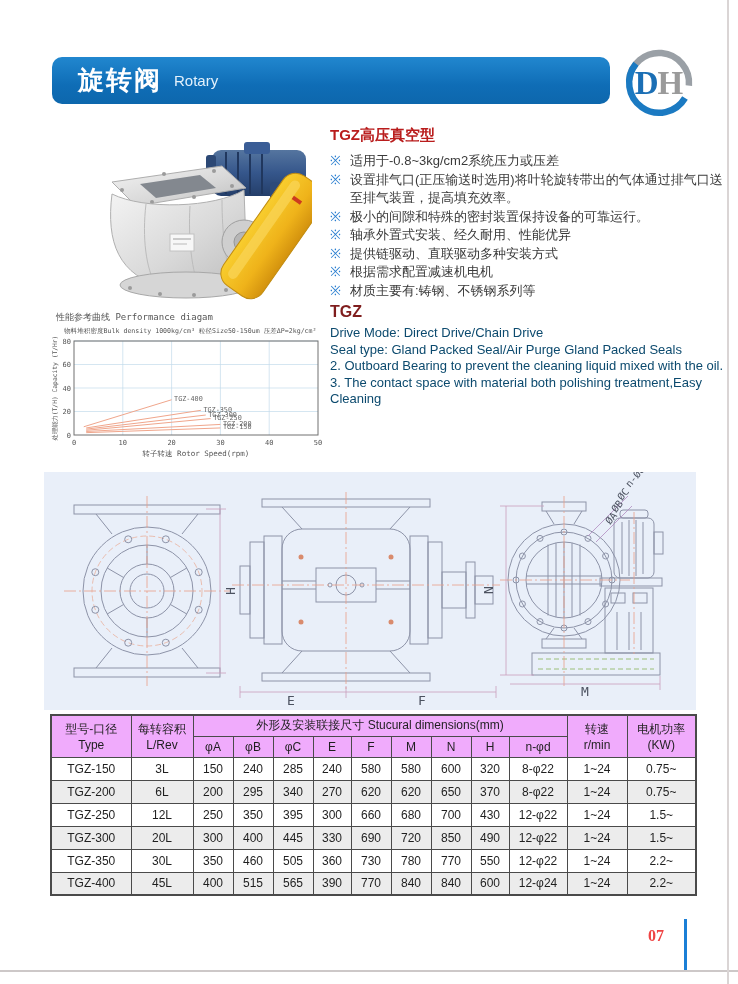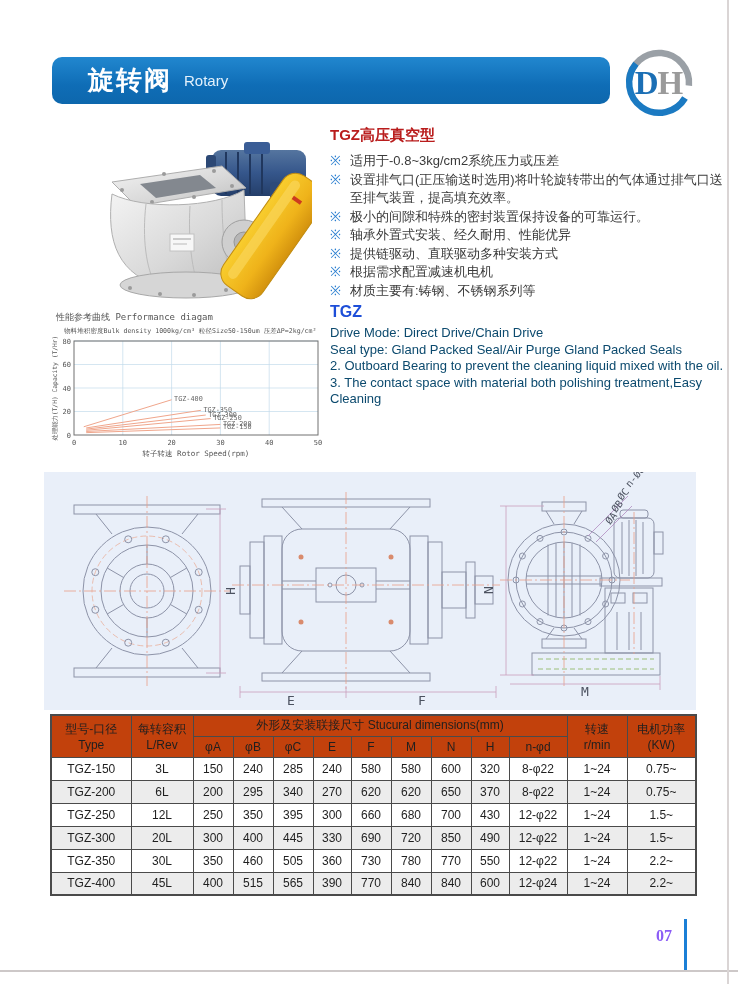--- a/index.html
+++ b/index.html
@@ -4,21 +4,21 @@
 <style>
   *{margin:0;padding:0;box-sizing:border-box}
   html,body{background:#fff}
   body{width:738px;height:984px;position:relative;overflow:hidden;font-family:"Liberation Sans",sans-serif;color:#333}
   .abs{position:absolute}
 
   
   #header-bar{left:52px;top:57px;width:558px;height:47px;border-radius:10px;
     background:linear-gradient(180deg,#2187cf 0%,#0f6db6 60%,#0d67ad 100%);
     display:flex;align-items:center;color:#fff}
-  #header-bar .zh{font-size:26px;font-weight:bold;margin-left:36px;letter-spacing:2px}
+  #header-bar .zh{font-size:26px;font-weight:bold;margin-left:26px;letter-spacing:2px}
   #header-bar .en{font-size:15px;margin-left:12px;color:#e3f1fc}
 
   
   #logo{left:621px;top:45px;width:76px;height:76px}
 
   
   #product-photo{left:94px;top:138px;width:218px;height:162px}
 
   
   #intro{left:330px;top:126px;width:400px}
@@ -26,37 +26,37 @@
   .bullet{display:flex;font-size:13px;line-height:18.5px;color:#3a3a3a}
   .bullet .marker{color:#2b7fd0;width:20px;flex:0 0 20px}
   .bullet .txt{flex:1}
 
   
   #chart{left:48px;top:308px;width:284px;height:160px}
   #chart text{font-family:"DejaVu Sans Mono",monospace}
 
   
   #spec{left:330px;top:303px;width:402px}
-  #spec .heading{font-size:16px;font-weight:bold;color:#1d4ed8;margin-bottom:4px}
+  #spec .heading{font-size:16px;font-weight:bold;color:#7f1d1d;margin-bottom:4px}
   #spec .line{font-size:13px;line-height:16.5px;color:#0c4a6e}
 
   
   #drawings{left:44px;top:472px;width:652px;height:238px;background:#e9eff9}
   #drawings text{font-family:"DejaVu Sans Mono",monospace;fill:#4c5260}
 
   
   #spec-table{left:50px;top:714px;width:645px}
   #spec-table table{width:100%;border-collapse:collapse;table-layout:fixed;font-size:12px;color:#1f1f1f;border:2px solid #4a4a4a}
   #spec-table th,#spec-table td{border:1px solid #4a4a4a;text-align:center;padding:1px 0;overflow:hidden}
-  #spec-table thead th{background:#c2410c;font-weight:normal;height:21px}
+  #spec-table thead th{background:#f0abfc;font-weight:normal;height:21px}
   #spec-table tbody td{height:23px;background:#fff}
   #spec-table tbody tr:nth-child(even) td{background:#ececec}
 
   
-  #page-number{left:648px;top:927px;width:32px;text-align:center;font-family:"Liberation Serif",serif;font-weight:bold;font-size:16px;color:#8b5cf6}
+  #page-number{left:648px;top:927px;width:32px;text-align:left;font-family:"Liberation Serif",serif;font-weight:bold;font-size:16px;color:#ef4444}
   #footer-blue-line{left:684px;top:919px;width:3px;height:52px;background:#1b7fd6}
   #page-edge-bottom{left:0;top:970px;width:738px;height:2px;background:#cdc8c8}
   #page-edge-right{left:727px;top:0;width:2px;height:984px;background:#dad5d5}
 </style>
 </head>
 <body>
 
 <div class="abs" id="header-bar">
   <span class="zh">旋转阀</span>
   <span class="en">Rotary</span>

